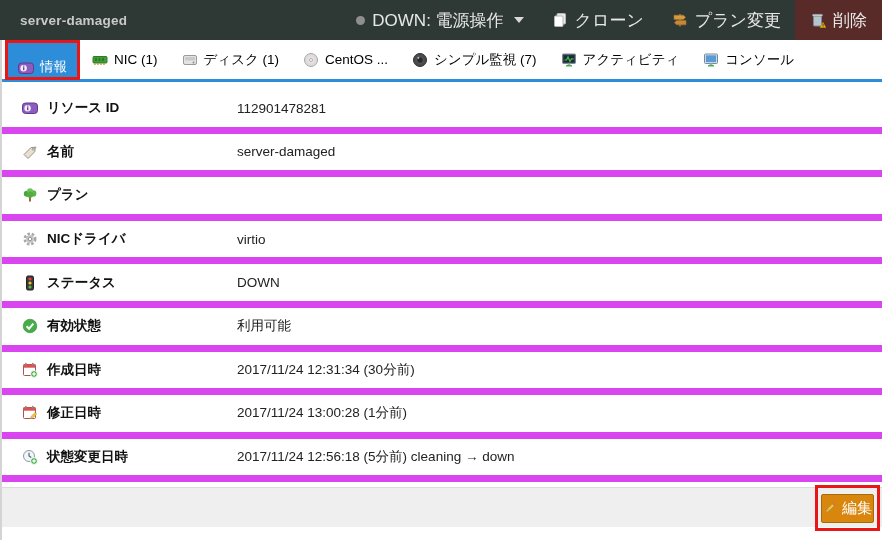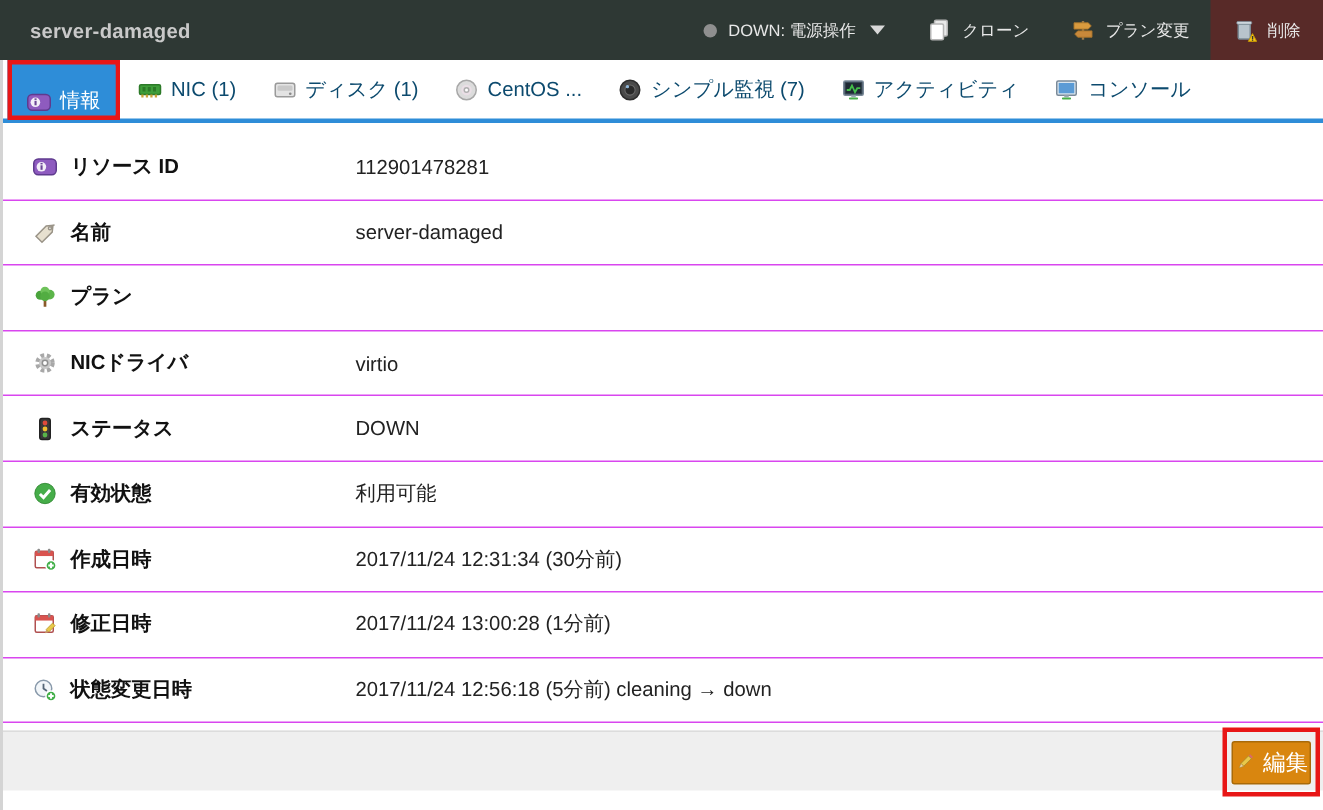--- a/index.html
+++ b/index.html
@@ -19,42 +19,42 @@
     display: flex; align-items: center;
   }
   .server-title {
     margin-left: 20px;
     color: #c9c9c9; font-size: 13.5px; font-weight: bold;
     letter-spacing: 0.2px;
   }
   .topbar-right { margin-left: auto; display: flex; align-items: stretch; height: 100%; }
   .topbar-item {
     display: flex; align-items: center; gap: 7px;
-    color: #e8e8e8; font-size: 11px;
+    color: #e8e8e8; font-size: 17px;
     padding: 0 14px; cursor: pointer; white-space: nowrap;
   }
   .topbar-item.delete-btn { background: #582a28; padding: 7px 15px; }
   .status-dot { width: 9px; height: 9px; border-radius: 50%; background: #8f8f8f; }
   .caret-down {
     width: 0; height: 0; margin-left: 3px;
     border-left: 5px solid transparent; border-right: 5px solid transparent;
     border-top: 6px solid #d8d8d8;
   }
 
   
   .tabbar {
     position: absolute; top: 40px; left: 0; width: 882px; height: 42px;
     background: #ffffff;
     border-bottom: 3px solid #2e8dd8;
     display: flex; align-items: center;
   }
   .tab {
     display: flex; align-items: center; gap: 6px;
     padding: 12px 12px; height: 100%;
-    color: #0c4a6e; font-size: 13.5px; cursor: pointer; white-space: nowrap;
+    color: #000000; font-size: 13.5px; cursor: pointer; white-space: nowrap;
   }
   .tab.active {
     background: #2e8dd8; color: #ffffff;
     height: 32px; padding: 0 10px; align-items: flex-end;
   }
   .annot-tab {
     border: 3px solid #e81616;
     margin-left: 5px;
     height: 40px;
     display: flex; align-items: center;
@@ -69,21 +69,21 @@
   }
 
   
   .info-table {
     position: absolute; top: 85px; left: 2px; width: 880px;
     padding-top: 5px;
   }
   .row {
     height: 43.6px;
     display: flex; align-items: center;
-    border-bottom: 1px solid #d946ef;
+    border-bottom: 7px solid #d946ef;
   }
   .row-label {
     width: 235px; padding-left: 20px;
     display: flex; align-items: center; gap: 9px;
     font-size: 13.5px; font-weight: bold; color: #111111;
   }
   .row-value { font-size: 13.5px; color: #222222; }
 
   
   .footer {

